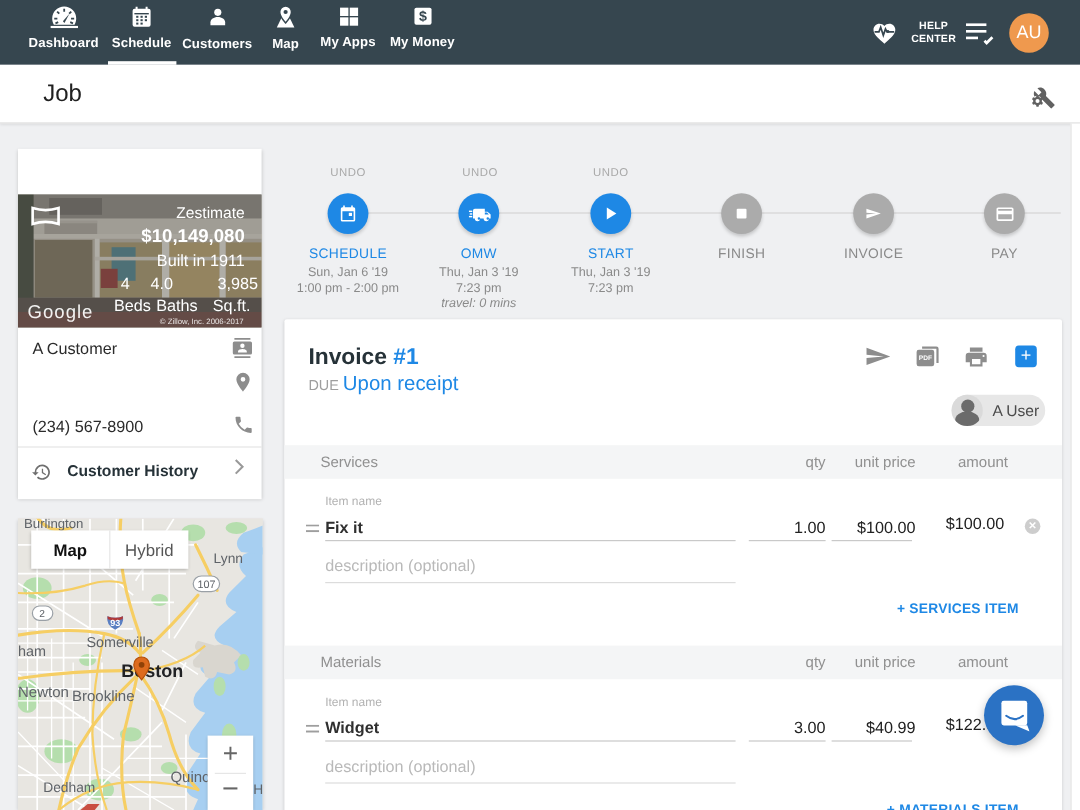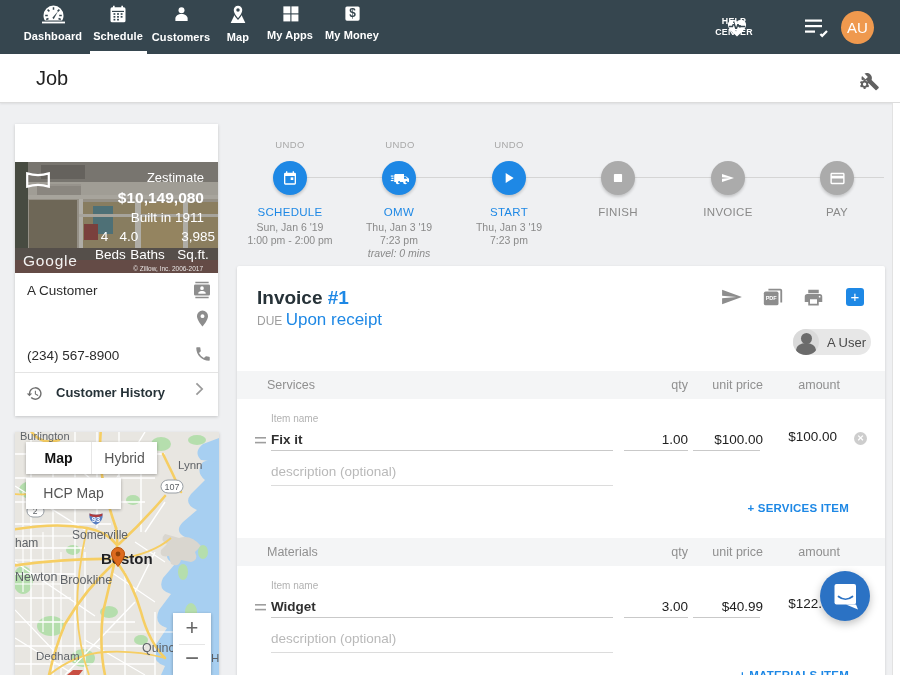--- a/index.html
+++ b/index.html
@@ -5,21 +5,21 @@
 * { margin:0; padding:0; box-sizing:border-box; }
 html,body { width:900px; height:675px; overflow:hidden; font-family:"Liberation Sans", sans-serif; background:#EFF0F2; }
 .abs { position:absolute; }
 
 #nav { position:absolute; left:0; top:0; width:900px; height:54px; background:#36464F; }
 .navitem { position:absolute; top:4px; text-align:center; color:#fff; }
 .navitem .lbl { font-size:11px; font-weight:bold; margin-top:6px; letter-spacing:0.1px; }
 .navitem svg { display:block; margin:0 auto; }
 #sched-underline { position:absolute; left:90px; top:51px; width:57px; height:3px; background:#fff; }
 #newbtn { position:absolute; left:628px; top:11px; width:80px; height:32px; background:#1E88E5; color:#fff; font-size:12px; font-weight:bold; text-align:center; line-height:32px; border-radius:2px; }
-#helpcenter { position:absolute; left:712px; top:16px; width:44px; color:#fff; font-size:8.8px; font-weight:bold; text-align:center; line-height:11px; letter-spacing:0.2px;}
+#helpcenter { position:absolute; left:756px; top:16px; width:44px; color:#fff; font-size:8.8px; font-weight:bold; text-align:center; line-height:11px; letter-spacing:0.2px;}
 #avatar { position:absolute; left:841px; top:11px; width:33px; height:33px; border-radius:50%; background:#EF994E; color:#fff; font-size:15px; text-align:center; line-height:33px; }
 
 #jobbar { position:absolute; left:0; top:54px; width:900px; height:49px; background:#fff; border-bottom:1px solid #DCDCDC; box-shadow:0 1px 2px rgba(0,0,0,0.08); }
 #jobbar .title { position:absolute; left:36px; top:13px; font-size:20px; color:#212121; }
 
 #custcard { position:absolute; left:15px; top:124px; width:203px; height:292px; background:#fff; box-shadow:0 1px 3px rgba(0,0,0,0.18); }
 #custhead { position:absolute; left:0; top:0; width:203px; height:38px; }
 #custhead .t { position:absolute; left:32px; top:12px; font-size:13px; font-weight:bold; color:#1d1d1d; }
 #photo { position:absolute; left:0; top:38px; width:203px; height:111px; overflow:hidden; background:#8a867c; }
 #custbody { position:absolute; left:0; top:0; width:203px; height:292px; }
@@ -165,21 +165,21 @@
     <svg width="26" height="20" viewBox="0 0 26 20" style="position:absolute; left:10px; top:8px;">
         <path fill="none" stroke="#fff" stroke-width="2.2" d="M2.2 3.4 C9 5.6 17 5.6 23.8 3.4 L23.8 16.6 C17 14.4 9 14.4 2.2 16.6 Z"></path>
       </svg>
 
     <div class="abs" style="right:14px; top:8px; color:#fff; font-size:13px; text-align:right;">Zestimate</div>
     <div class="abs" style="right:14px; top:27px; color:#fff; font-size:15.5px; font-weight:bold; text-align:right;">$10,149,080</div>
     <div class="abs" style="right:14px; top:47.5px; color:#fff; font-size:13.5px; text-align:right;">Built in 1911</div>
     <div class="abs" style="left:80px; top:66.5px; color:#fff; font-size:13.5px; width:120px;">
       <div style="display:flex;">
           <span style="width:29px; text-align:center;">4</span>
-          <span style="width:47px; text-align:center;">4.0</span>
+          <span style="width:47px; text-align:right;">4.0</span>
           <span style="width:44px; margin-left:37px;">3,985</span>
         </div>
       <div style="display:flex; margin-top:3.5px;">
           <span style="width:29px; text-align:center;">Beds</span>
           <span style="width:47px; text-align:center;">Baths</span>
           <span style="width:44px; text-align:center;">Sq.ft.</span>
         </div>
     </div>
     <div class="abs" style="left:8px; top:90px; color:rgba(255,255,255,0.92); font-size:15.5px; letter-spacing:0.8px;">Google</div>
     <div class="abs" style="right:15px; top:103px; color:rgba(255,255,255,0.85); font-size:6.5px;">© Zillow, Inc. 2006-2017</div>
@@ -289,21 +289,20 @@
     <g transform="translate(0,12)">
       <path d="M96.5 110 a6.5 6.5 0 0 1 13 0 c0 4.8 -6.5 12.5 -6.5 12.5 s-6.5 -7.7 -6.5 -12.5z" fill="#DD6B1E" stroke="#B5500A" stroke-width="1"></path>
       <circle cx="103" cy="110" r="2.4" fill="#8F4107"></circle>
     </g>
   </svg>
   
   <div class="abs" style="left:11px; top:10px; width:131px; height:32px; background:#fff; box-shadow:0 1px 3px rgba(0,0,0,0.3); display:flex;">
     <div style="width:65px; text-align:center; line-height:32px; font-size:14px; font-weight:bold; color:#111;">Map</div>
     <div style="width:66px; text-align:center; line-height:32px; font-size:14px; color:#565656; border-left:1px solid #E6E6E6;">Hybrid</div>
   </div>
-  <div class="abs" style="left:11px; top:46px; width:95px; height:31px; background:#fff; box-shadow:0 1px 3px rgba(0,0,0,0.3); text-align:center; line-height:31px; font-size:14px; color:#565656;">HCP Map</div>
   <div class="abs" style="left:158px; top:181px; width:38px; height:62px; background:#fff; box-shadow:0 1px 3px rgba(0,0,0,0.3);">
     <div style="height:31px; text-align:center; font-size:22px; color:#666; line-height:30px;">+</div>
     <div style="height:1px; background:#E6E6E6; margin:0 6px;"></div>
     <div style="height:30px; text-align:center; font-size:24px; color:#666; line-height:26px;">−</div>
   </div>
 </div>
 <div id="timeline">
   <div class="tl-line" style="left:53px; width:594px;"></div>
   <div class="tl-undo" style="left:13px;">UNDO</div>
   <div class="tl-undo" style="left:123px;">UNDO</div>

